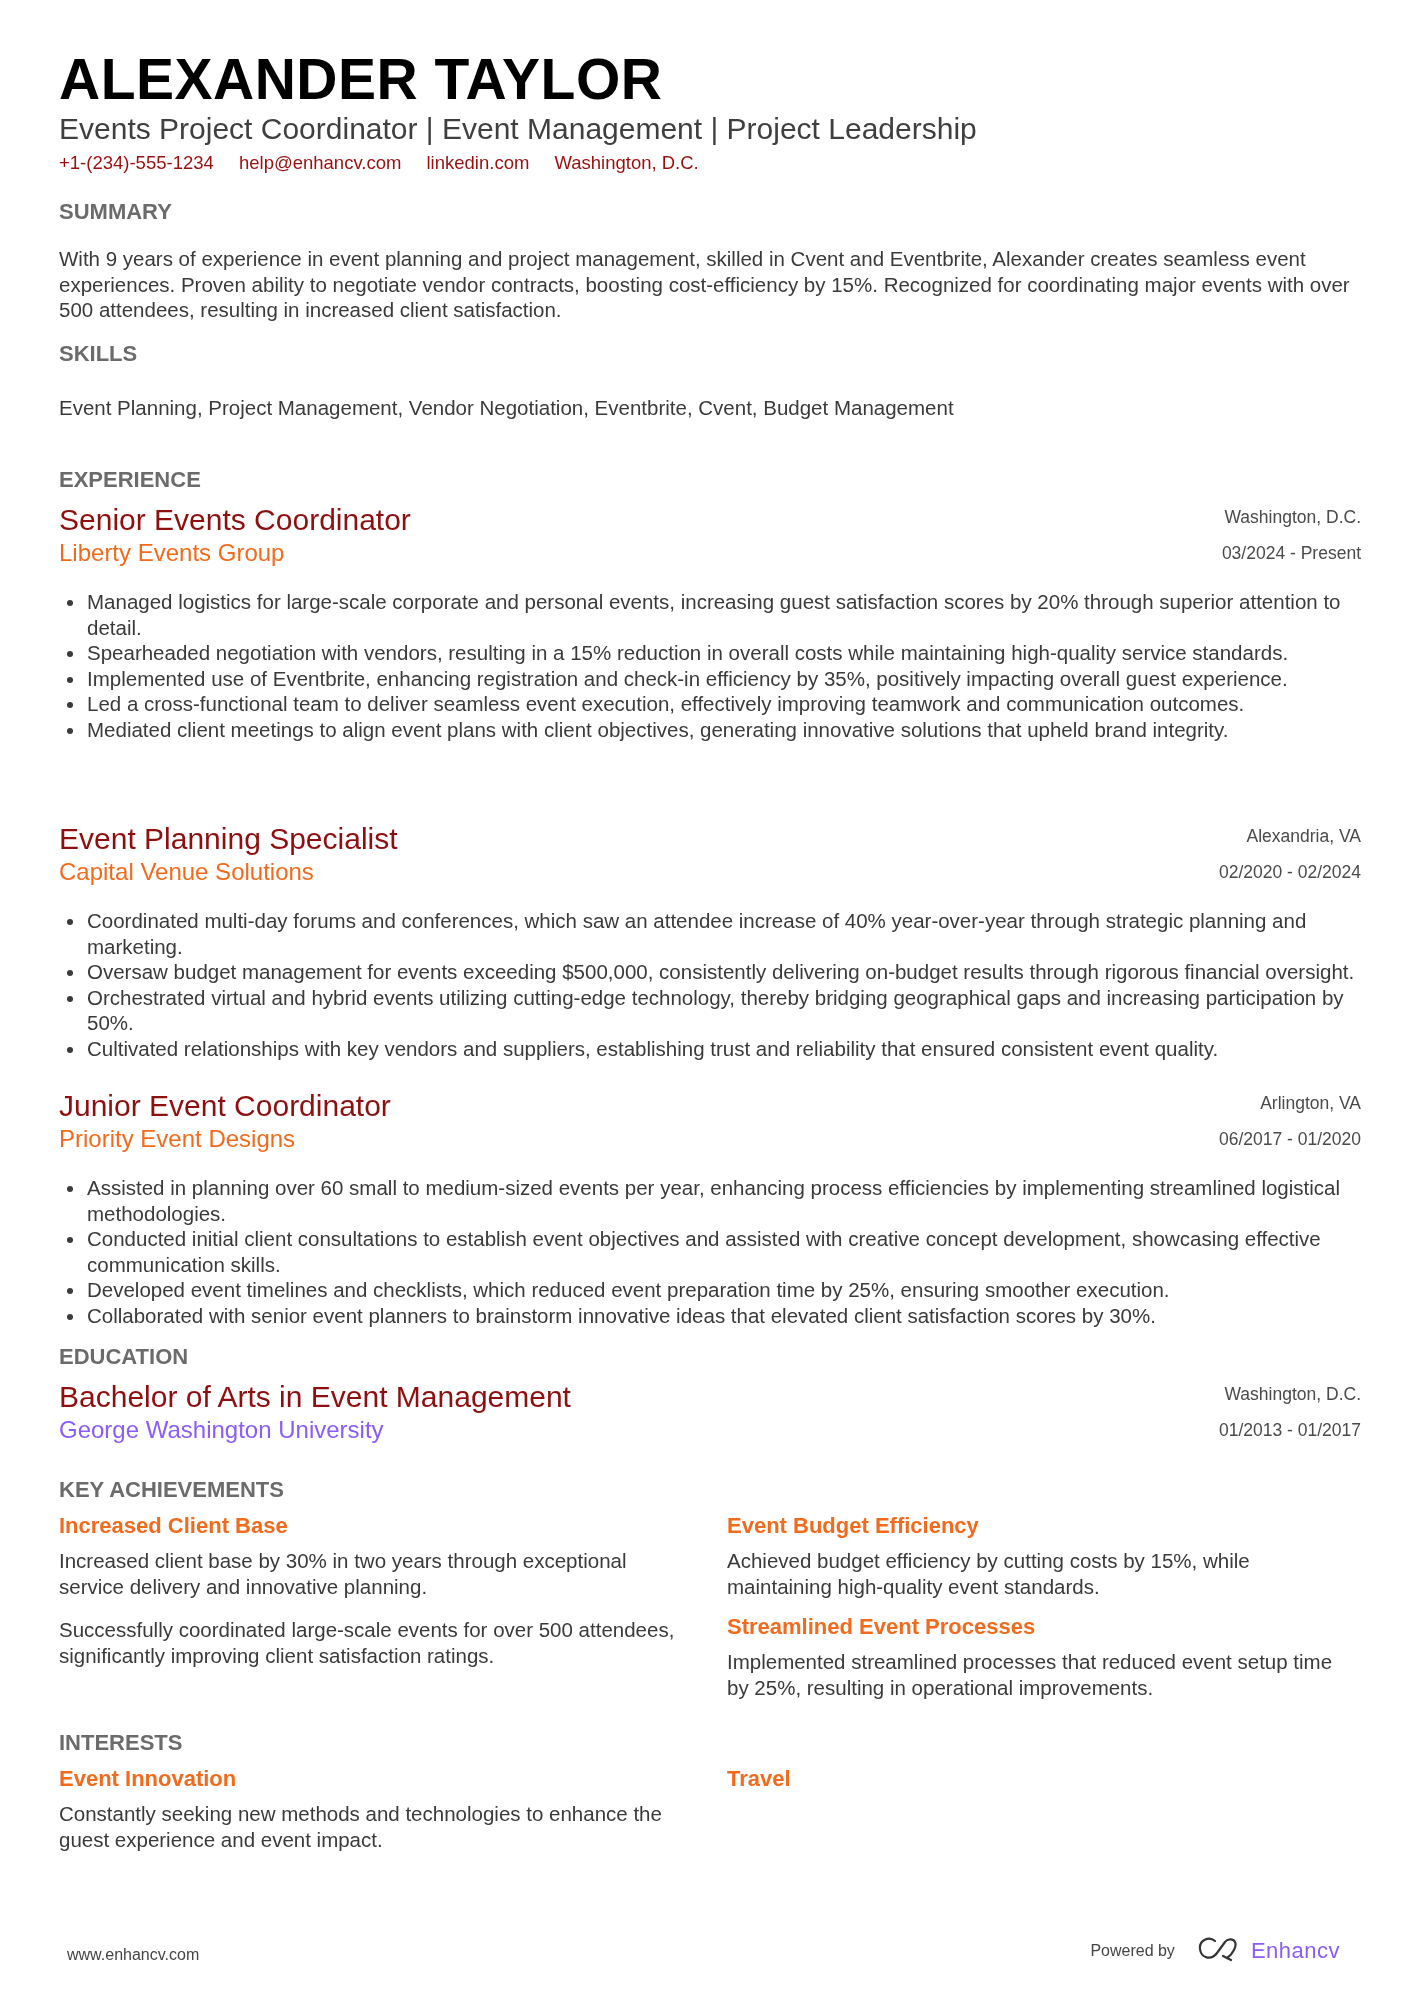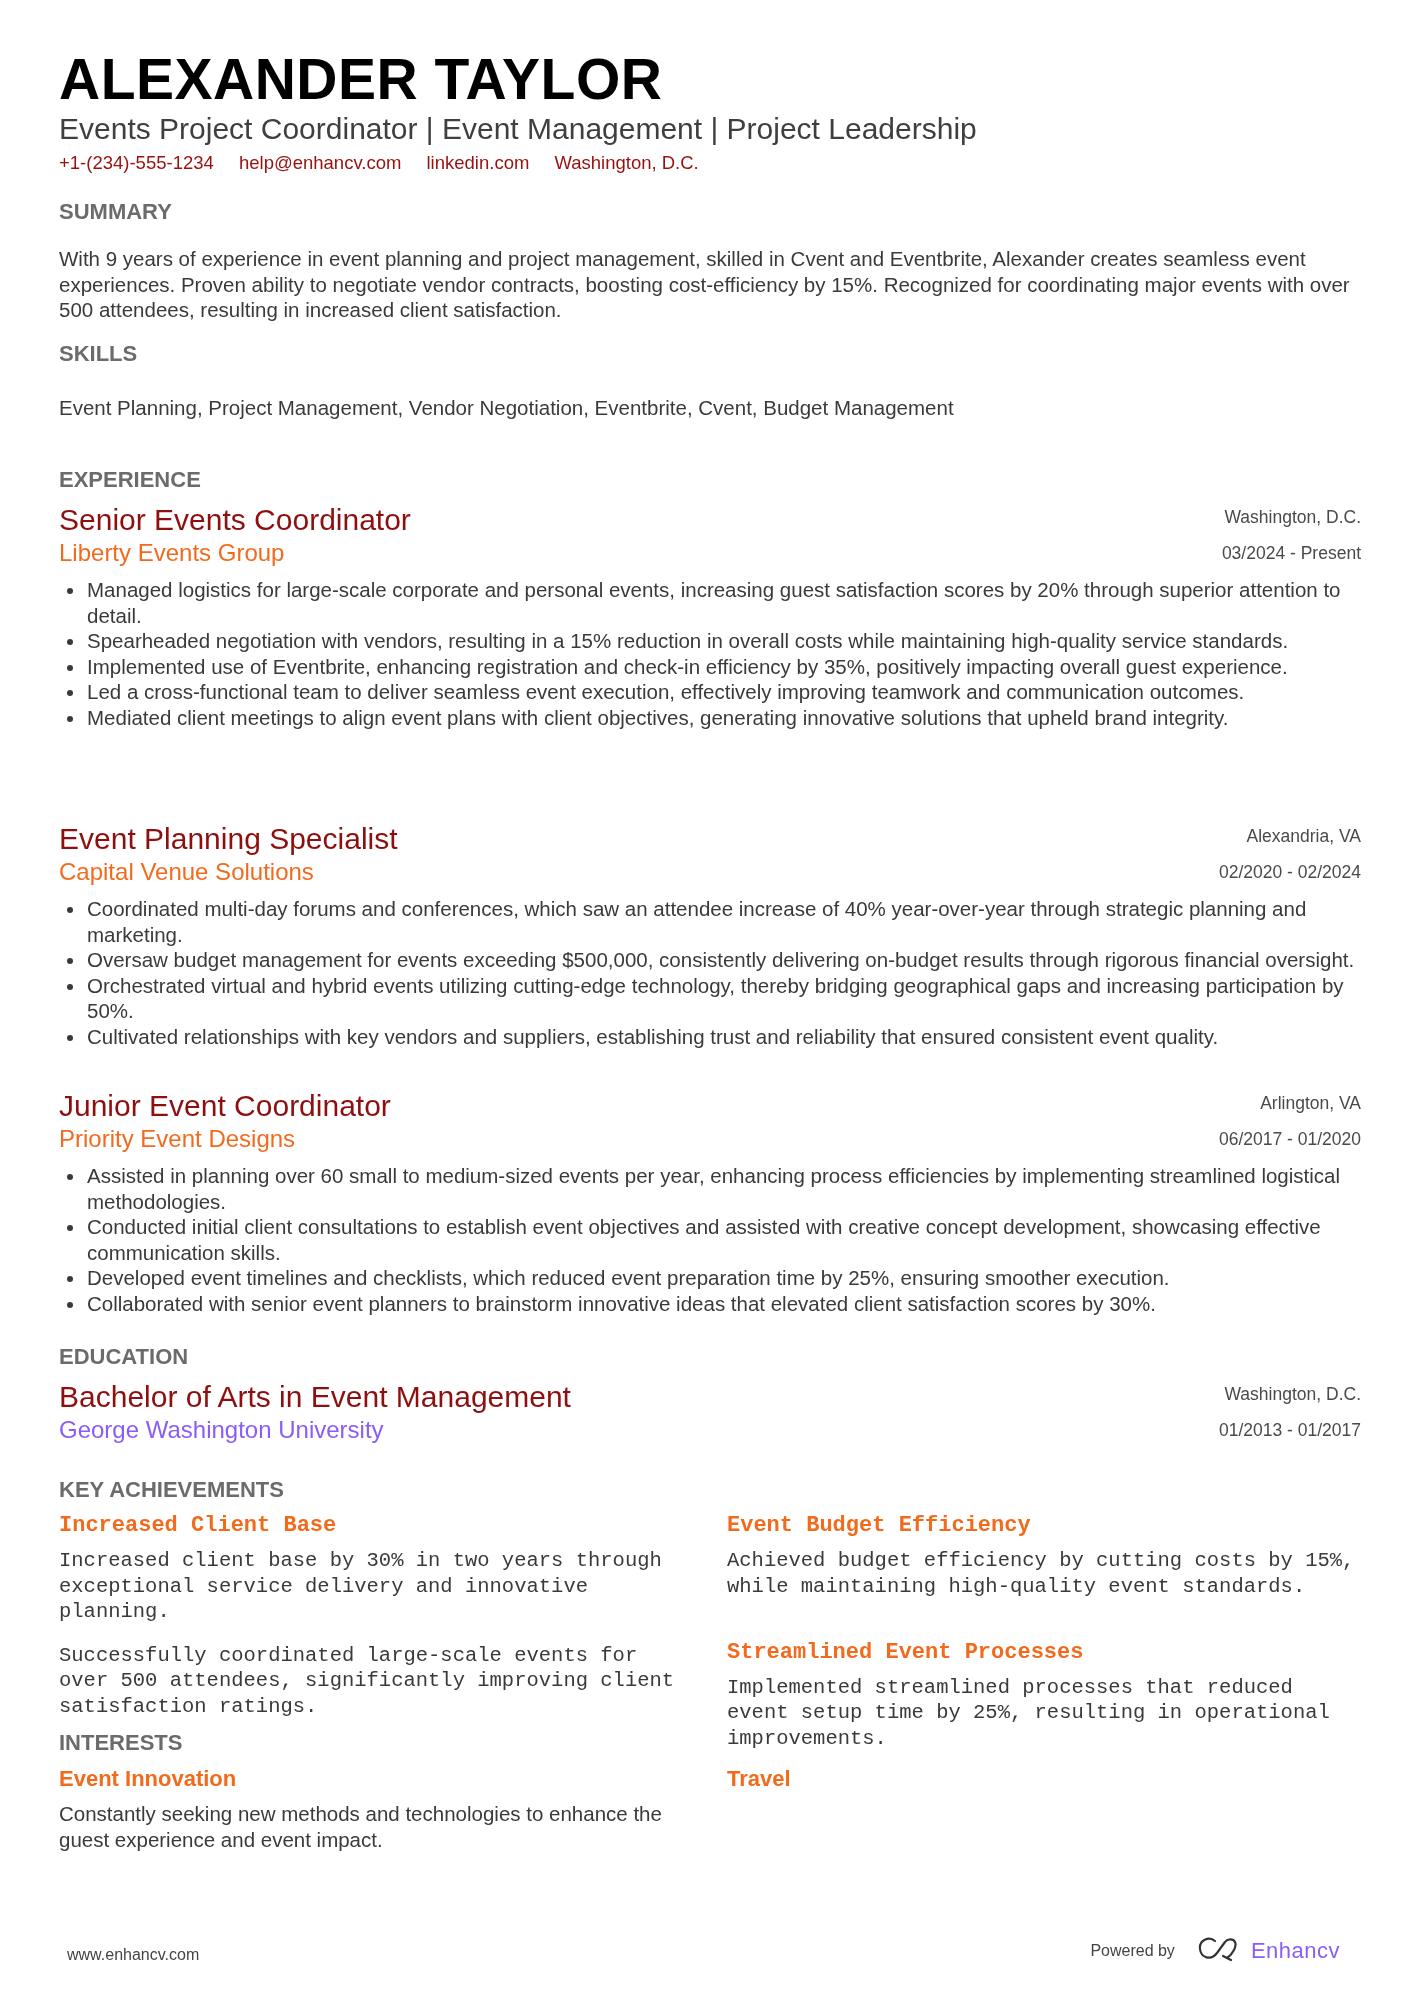--- a/index.html
+++ b/index.html
@@ -11,21 +11,21 @@
   .contacts { position: absolute; top: 150px; left: 0; font-size: 18.5px; color: #9a1010; line-height: 26px; white-space: nowrap; }
   .contacts span { margin-right: 20px; }
   .section-title { position: absolute; left: 0; font-size: 22px; font-weight: bold; color: #6b6b6b; line-height: 28px; text-transform: uppercase; white-space: nowrap; }
   .body-text { position: absolute; left: 0; width: 1302px; font-size: 20.5px; line-height: 25.6px; color: #3a3a3a; }
   .job { position: absolute; left: 0; width: 1302px; }
   .job-title { font-size: 30px; color: #8e0f0f; line-height: 34px; white-space: nowrap; }
   .job-company { font-size: 24px; color: #f26b1d; line-height: 32px; white-space: nowrap; }
   .job-meta { position: absolute; right: 0; text-align: right; font-size: 17.5px; color: #4a4a4a; line-height: 24px; white-space: nowrap; }
   .job-meta.loc { top: 2px; }
   .job-meta.dates { top: 38px; }
-  ul.bullets { list-style: none; margin: 8px 0 0 0; padding: 0; }
+  ul.bullets { list-style: none; margin: 20px 0 0 0; padding: 0; }
   ul.bullets li { position: relative; padding-left: 28px; font-size: 20.5px; line-height: 25.6px; color: #3a3a3a; }
   ul.bullets li::before { content: ""; position: absolute; left: 8px; top: 11px; width: 6px; height: 6px; border-radius: 50%; background: #3a3a3a; }
   .edu-school { font-size: 24px; color: #8b5cf6; line-height: 32px; white-space: nowrap; }
   .grid2 { position: absolute; left: 0; width: 1302px; display: grid; grid-template-columns: 668px 634px; row-gap: 12px; }
   .card-title { font-size: 22px; font-weight: bold; color: #f26b1d; line-height: 32px; white-space: nowrap; }
   .card-text { font-size: 20.5px; line-height: 25.6px; color: #3a3a3a; margin-top: 6px; width: 630px; }
   .footer-left { position: absolute; left: 67px; top: 1944px; font-size: 16px; color: #444; line-height: 22px; }
   .footer-right { position: absolute; right: 70px; top: 1936px; display: flex; align-items: center; gap: 22px; }
   .powered { font-size: 16px; color: #444; }
   .brand { display: flex; align-items: center; gap: 10px; }
@@ -95,21 +95,21 @@
 
   <div class="section-title" style="top:1343px;">EDUCATION</div>
   <div class="job" style="top:1380px;">
     <div class="job-title">Bachelor of Arts in Event Management</div>
     <div class="edu-school">George Washington University</div>
     <div class="job-meta loc">Washington, D.C.</div>
     <div class="job-meta dates">01/2013 - 01/2017</div>
   </div>
 
   <div class="section-title" style="top:1476px;">KEY ACHIEVEMENTS</div>
-  <div class="grid2" style="top:1510px;font-family:Liberation Mono, monospace;">
+  <div class="grid2" style="top:1510px;">
     <div>
       <div class="card-title">Increased Client Base</div>
       <div class="card-text">Increased client base by 30% in two years through exceptional service delivery and innovative planning.</div>
     </div>
     <div>
       <div class="card-title">Event Budget Efficiency</div>
       <div class="card-text">Achieved budget efficiency by cutting costs by 15%, while maintaining high-quality event standards.</div>
     </div>
     <div>
       <div class="card-text">Successfully coordinated large-scale events for over 500 attendees, significantly improving client satisfaction ratings.</div>

